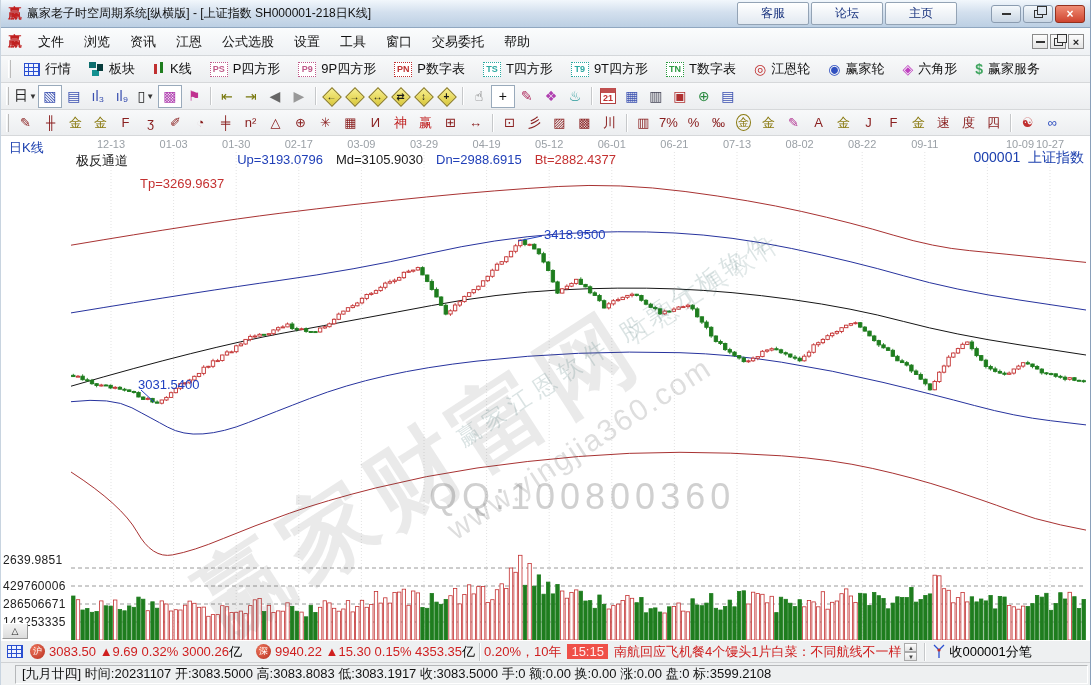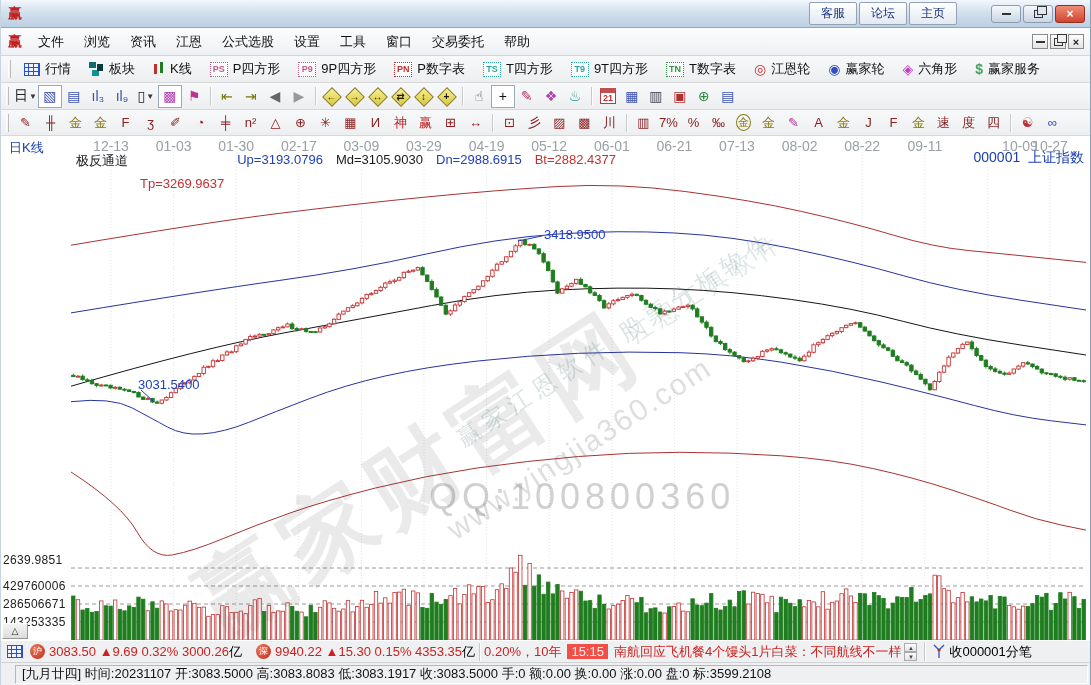--- a/index.html
+++ b/index.html
@@ -7,21 +7,21 @@
   body { font-family:"Liberation Sans","DejaVu Sans",sans-serif; width:1091px; }
   .app { width:1091px; height:685px; border-right:1px solid #8aa0ba; border-left:1px solid #c8d4e0; overflow:hidden; background:#fff; }
 
   
   .titlebar { height:28px; display:flex; align-items:center; padding:0 5px;
     background:linear-gradient(#f2f7fc,#d3e0ee 45%,#bccfe3);
     border-bottom:1px solid #90a7c0; }
   .tb-logo { color:#c02020; font-weight:bold; font-size:14px; margin:0 5px 0 2px; }
   .tb-title { font-size:12px; color:#111; white-space:nowrap; }
   .tb-spacer { flex:1; }
-  .tb-btn { font-size:12px; color:#15307c; padding:2px 11px; margin-left:2px;
+  .tb-btn { font-size:12px; color:#15307c; padding:2px 23px; margin-left:2px;
     background:linear-gradient(#ffffff,#e2e9f1); border:1px solid #93a3b5; border-radius:2px; }
   .tb-winbox { display:flex; margin-left:34px; gap:2px; }
   .win-btn { width:30px; height:18px; display:flex; align-items:center; justify-content:center;
     background:linear-gradient(#f4f8fb,#c9d6e4); border:1px solid #8b9cb0; border-radius:3px; font-size:12px; color:#333; }
   .win-btn.close { background:linear-gradient(#ef8d75,#cf4530); border-color:#93301e; color:#fff; font-weight:bold; }
   .mng { width:9px; height:2px; background:#333; }
   .rst { position:relative; width:9px; height:8px; border:1px solid #333; background:transparent; }
   .rst::before { content:""; position:absolute; left:2px; bottom:2px; width:8px; height:7px; border:1px solid #333; background:#dfe8f2; }
 
   
@@ -69,21 +69,21 @@
 
   .toolbar3 { height:26px; padding-left:4px; }
   .t3-btn { min-width:25px; height:22px; display:flex; align-items:center; justify-content:center; font-size:13px; }
   .t3-btn.circled span { border:1px solid #8a7a10; border-radius:50%; padding:0 1px; font-size:11px; }
 
   
   .chart-region { position:relative; width:1091px; height:504px; background:#fff; overflow:hidden; }
   .chart-region svg { position:absolute; left:0; top:0; }
   .pane-label { position:absolute; left:8px; top:3px; color:#1b3fae; font-size:13px; z-index:5; }
   .date-label { position:absolute; top:2px; width:48px; margin-left:-24px; text-align:center;
-      color:#9aa0a6; font-size:14px; z-index:4; }
+      color:#9aa0a6; font-size:11px; z-index:4; }
   .param-row { position:absolute; left:75px; top:16px; display:flex; gap:12px; font-size:13px; z-index:5; }
   .symbol-label { position:absolute; right:8px; top:13px; color:#1b3fae; font-size:14px; z-index:5; }
   .anno { position:absolute; color:#2040c0; font-size:13px; z-index:5; }
   .scale-label { position:absolute; left:2px; font-size:12px; color:#222; z-index:5; letter-spacing:0.3px; }
   .wm { position:absolute; transform-origin:0 0; white-space:nowrap; z-index:1; pointer-events:none; }
   .expand-btn { position:absolute; left:1px; top:487px; width:26px; height:16px; z-index:6;
       background:linear-gradient(#f4f4f4,#dcdcdc); border:1px solid #999; border-top-color:#fff; border-left-color:#fff;
       display:flex; align-items:center; justify-content:center; font-size:9px; color:#222; }
 
   
@@ -104,20 +104,21 @@
   .status2 .inner { flex:1; height:19px; margin:1px 2px 1px 14px; border:1px solid #b5b7b9; border-bottom-color:#fff;
       border-right-color:#fff; background:#eef0f1; display:flex; align-items:center; padding-left:6px; white-space:nowrap; }
 </style>
 </head>
 <body>
 
 <div class="app">
 
   <div class="titlebar">
     <span class="tb-logo">赢</span>
+    <span class="tb-title">赢家老子时空周期系统[纵横版] - [上证指数 SH000001-218日K线]</span>
     <span class="tb-spacer"></span>
     <span id="quick-buttons" style="display:flex;">
         <span class="tb-btn">客服</span>
         <span class="tb-btn">论坛</span>
         <span class="tb-btn">主页</span>
       </span>
     <span class="tb-winbox">
       <span class="win-btn">
           <span class="mng"></span>
         </span>

